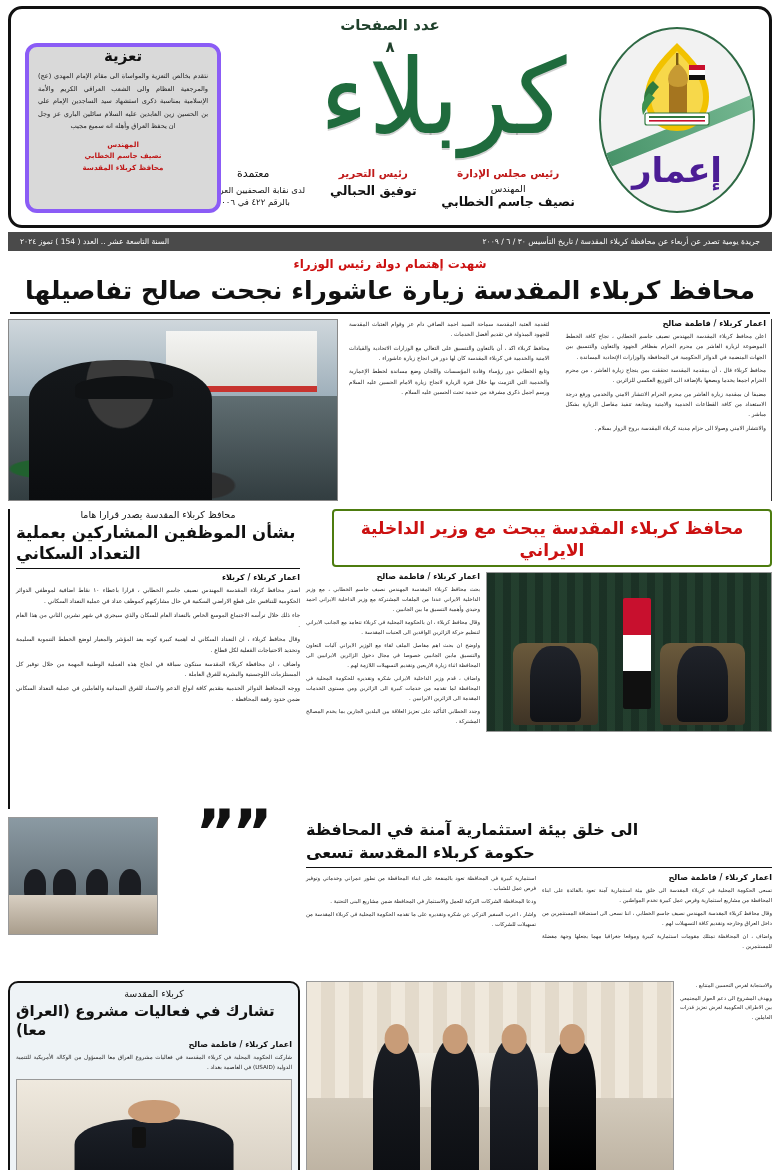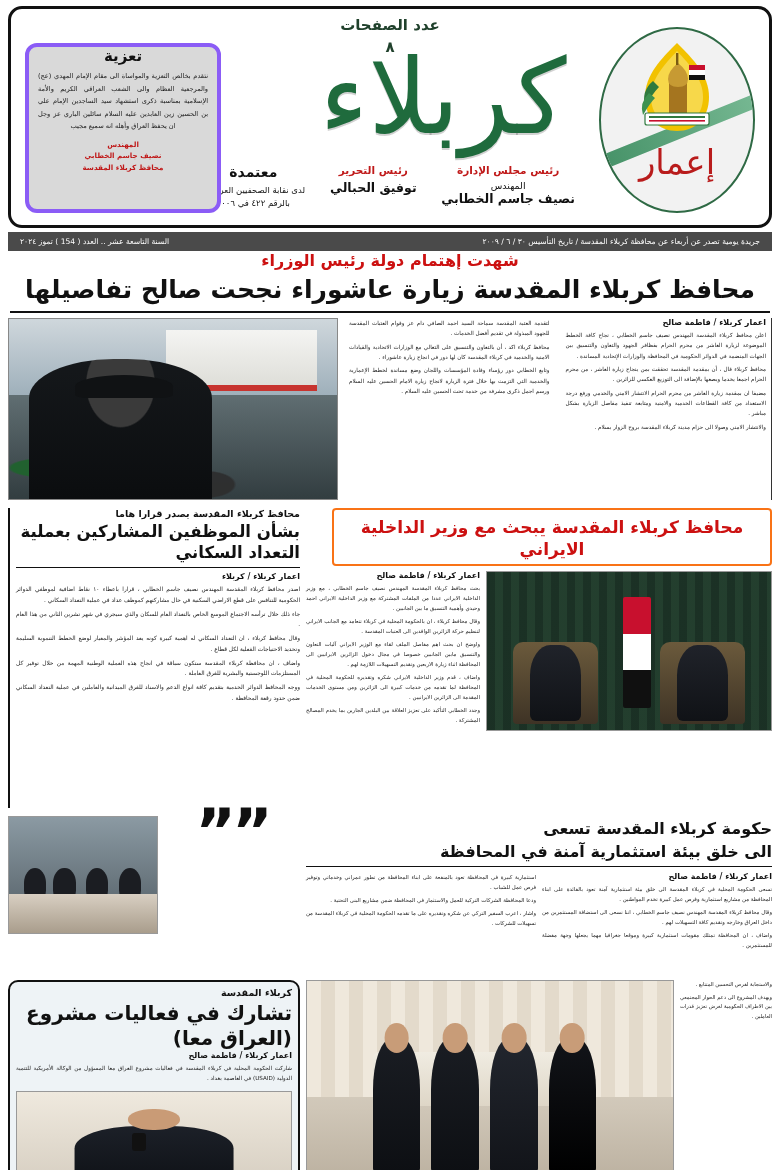--- a/index.html
+++ b/index.html
@@ -52,22 +52,22 @@
     background:linear-gradient(90deg,#3c8a5f,#7fbf9a);
     transform:rotate(-22deg);
     top:96px; left:-38px;
     border-radius:8px;
   }
   .logo-emblem{
     position:absolute; top:12px; left:50%; transform:translateX(-50%);
     width:108px; height:96px;
   }
   .logo-word{
-    position:absolute; bottom:32px; left:50%; transform:translateX(-50%);
-    font-size:34px; font-weight:normal; color:#b91c1c;
+    position:absolute; bottom:24px; left:50%; transform:translateX(-50%);
+    font-size:34px; font-weight:bold; color:#4c1d95;
     letter-spacing:-1px; line-height:1;
   }
 
   
   .nameplate{
     position:absolute; top:14px; right:176px;
     width:300px; height:150px;
     display:flex; align-items:center; justify-content:center;
   }
   .nameplate .word{
@@ -81,21 +81,21 @@
   .credits{
     position:absolute; bottom:16px; right:186px;
     display:flex; flex-direction:row; gap:0; align-items:flex-start;
   }
   .credit{
     min-width:120px; text-align:center; padding:0 8px;
   }
   .credit .role{ font-size:10.5px; font-weight:bold; color:#c01a1a; margin-bottom:4px; }
   .credit .pre{ font-size:9.5px; color:#111; }
   .credit .name{ font-size:12.5px; font-weight:bold; color:#111; }
-  .credit.license .role{ color:#111; font-size:14px; font-weight:bold;}
+  .credit.license .role{ color:#111; font-size:11px; font-weight:normal;}
   .credit.license .ln{ font-size:8.5px; color:#111; line-height:1.45; }
 
   
   .condolence{
     position:absolute; top:34px; left:14px;
     width:196px; height:170px;
     background:#d9d9d9;
     border:4px solid #8b5cf6;
     border-radius:12px;
     padding:0 9px;
@@ -120,21 +120,21 @@
     height:19px;
     display:flex; align-items:center; justify-content:space-between;
     padding:0 12px;
     font-size:7.6px;
     letter-spacing:.2px;
   }
 
   
   .kicker{
     text-align:center; color:#cc1111; font-weight:bold;
-    font-size:16px; letter-spacing:.3px;
+    font-size:12px; margin-top:6px; letter-spacing:.3px;
   }
   .lead-head{
     text-align:center; color:#111; font-weight:bold;
     font-size:25px; margin-top:5px; line-height:1.2;
   }
   .rule{ height:2px; background:#111; margin:6px 2px 0 2px; }
 
   .lead-body{
     display:flex; flex-direction:row; gap:6px; margin-top:5px;
     height:182px;
@@ -186,32 +186,32 @@
   .ptext p{ margin-bottom:3px; }
 
   
   .midband{ display:flex; flex-direction:row; gap:6px; margin-top:8px; height:300px; }
 
   .mid-left{
     width:292px; border-left:2px solid #111; padding-left:6px;
     display:flex; flex-direction:column;
   }
   .sub-kicker{
-    font-size:9.5px; font-weight:bold; color:#111;
+    text-align:center; font-size:9.5px; font-weight:normal; color:#111;
   }
   .sub-head{
-    text-align:right; font-size:16.5px; font-weight:bold; color:#111;
+    text-align:left; font-size:16.5px; font-weight:bold; color:#111;
     margin-top:3px; line-height:1.25;
   }
   .mini-rule{ height:1px; background:#111; margin:4px 0 4px; }
   .mid-left .ptext{ font-size:5.8px; }
 
   .mid-right{ flex:1; }
   .box-red{
-    border:2px solid #f97316; border-radius:4px; padding:6px 8px 4px;
+    border:2px solid #4d7c0f; border-radius:4px; padding:6px 8px 4px;
     background:#fff;
     margin-left:26px;
   }
   .red-head{
     text-align:center; color:#cc1111; font-weight:bold;
     font-size:17px; line-height:1.3;
   }
   .two-col{ display:flex; flex-direction:row; gap:6px; margin-top:5px; }
   .mr-photo{
     width:286px; height:160px; border:1px solid #999; position:relative; overflow:hidden;
@@ -267,21 +267,21 @@
   .low-right{ flex:1; }
   .low-right .sub-head{ font-size:16px; }
   .low-right .ptext{ font-size:5.4px; }
 
   
   .botband{ display:flex; flex-direction:row; gap:6px; margin-top:6px; height:210px; }
   .bot-left{
     width:292px; border:2px solid #111; border-radius:10px; padding:5px 6px;
     background:#eef3f6; display:flex; flex-direction:column;
   }
-  .bot-left .sub-head{ font-size:20px; }
+  .bot-left .sub-head{ font-size:15px; }
   .speaker-photo{
     margin-top:4px; width:100%; flex:1; border:1px solid #999; position:relative; overflow:hidden;
     background:linear-gradient(180deg,#efe9de,#d7cfc2);
   }
   .speaker-photo .body{
     position:absolute; bottom:0; left:50%; transform:translateX(-50%);
     width:58%; height:62%;
     background:linear-gradient(180deg,#1c2028,#0f1217);
     border-radius:40% 40% 0 0;
   }
@@ -462,22 +462,22 @@
         <p>وقال محافظ كربلاء ، ان التعداد السكاني له اهمية كبيرة كونه يعد المؤشر والمعيار لوضع الخطط التنموية السليمة وتحديد الاحتياجات الفعلية لكل قطاع .</p>
         <p>واضاف ، ان محافظة كربلاء المقدسة ستكون سباقة في انجاح هذه العملية الوطنية المهمة من خلال توفير كل المستلزمات اللوجستية والبشرية للفرق العاملة .</p>
         <p>ووجه المحافظ الدوائر الخدمية بتقديم كافة انواع الدعم والاسناد للفرق الميدانية والعاملين في عملية التعداد السكاني ضمن حدود رقعة المحافظة .</p>
       </div>
     </div>
   </div>
 
   <div class="lowband">
 
     <div class="low-right">
+      <div class="sub-head">الى خلق بيئة استثمارية آمنة في المحافظة</div>
       <div class="sub-head">حكومة كربلاء المقدسة تسعى</div>
-      <div class="sub-head">الى خلق بيئة استثمارية آمنة في المحافظة</div>
       <div class="mini-rule"></div>
       <div class="two-col">
         <div class="mr-col">
           <div class="byline">اعمار كربلاء / فاطمة صالح</div>
           <div class="ptext">
             <p>تسعى الحكومة المحلية في كربلاء المقدسة الى خلق بيئة استثمارية آمنة تعود بالفائدة على ابناء المحافظة من مشاريع استثمارية وفرص عمل كبيرة تخدم المواطنين .</p>
             <p>وقال محافظ كربلاء المقدسة المهندس نصيف جاسم الخطابي ، اننا نسعى الى استضافة المستثمرين من داخل العراق وخارجه وتقديم كافة التسهيلات لهم .</p>
             <p>واضاف ، ان المحافظة تمتلك مقومات استثمارية كبيرة وموقعا جغرافيا مهما يجعلها وجهة مفضلة للمستثمرين .</p>
           </div>
         </div>

